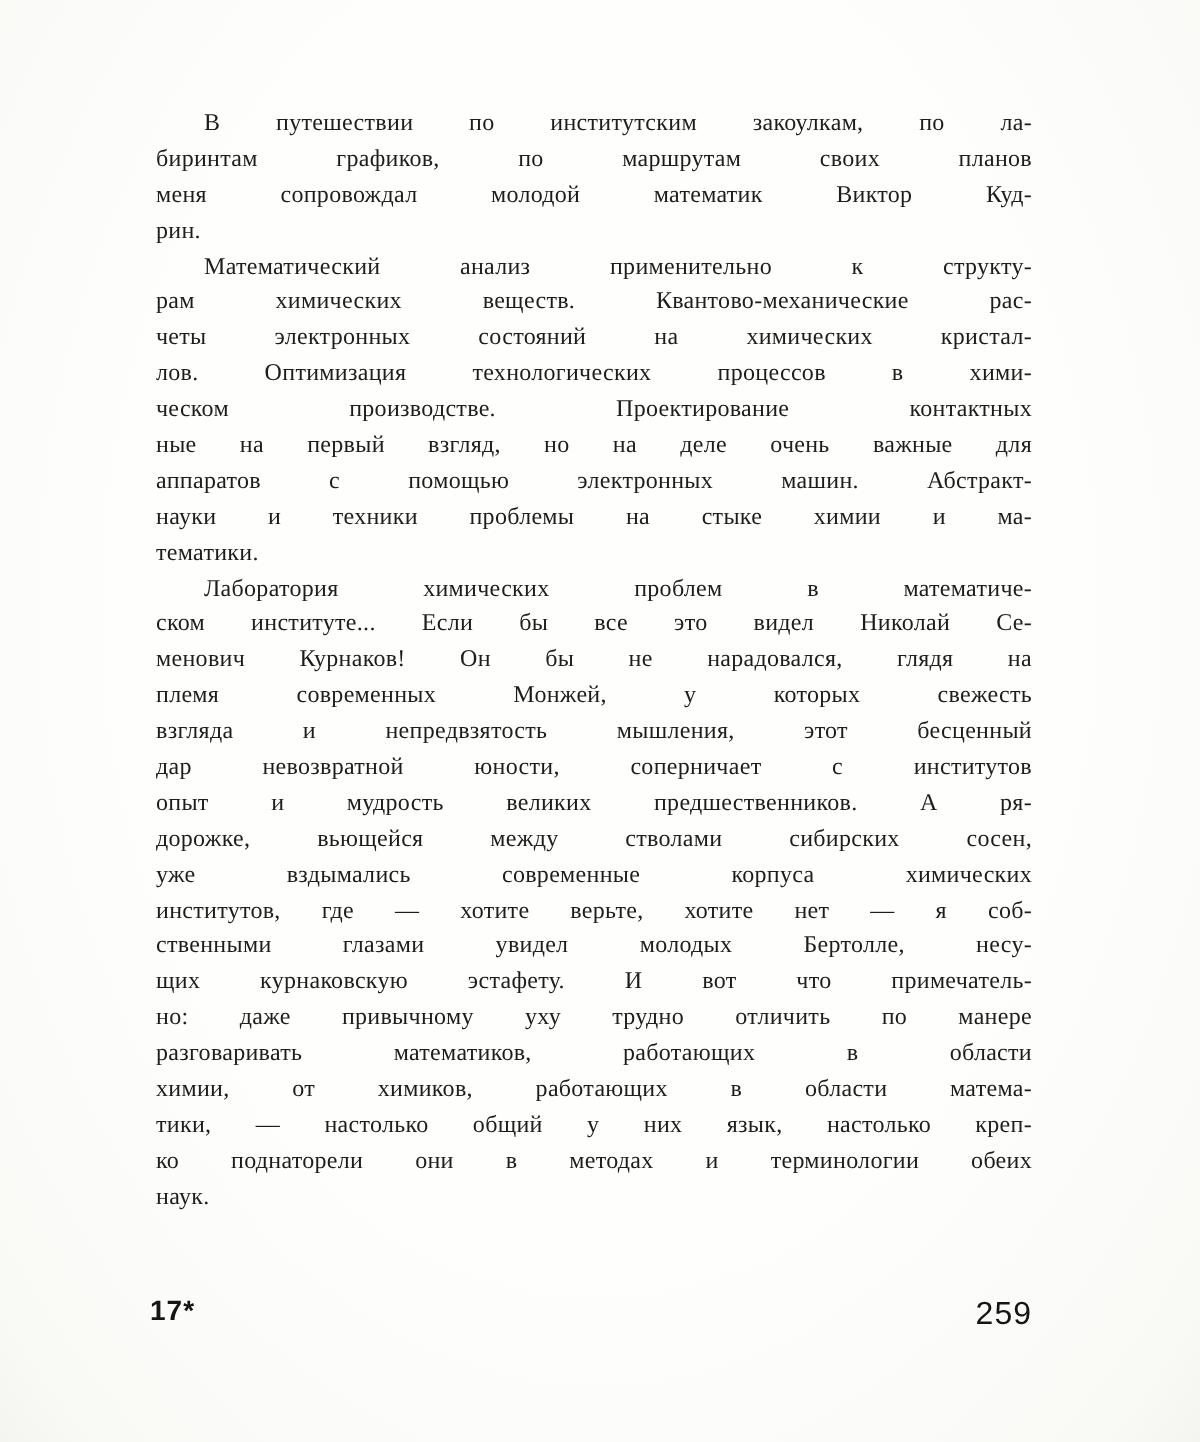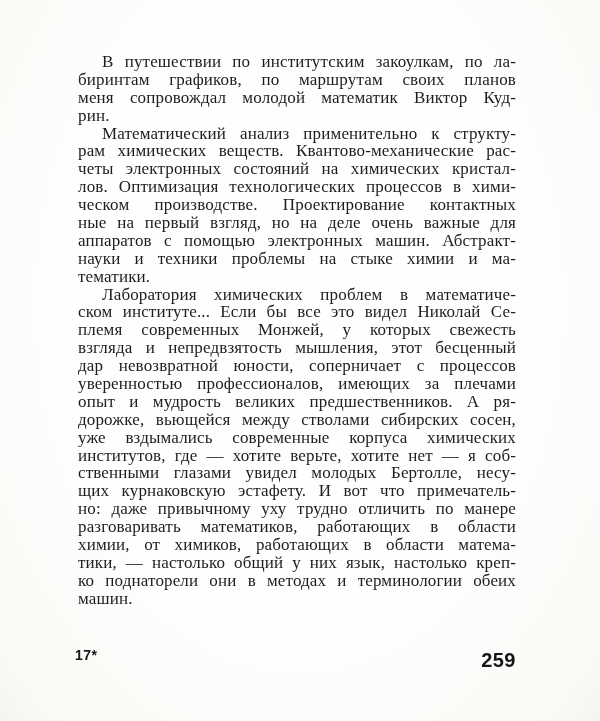--- a/index.html
+++ b/index.html
@@ -14,21 +14,21 @@
     width: 600px;
     height: 721px;
     background: radial-gradient(ellipse at 50% 42%, #fefefd 55%, #f9f9f6 92%, #f4f4f1 100%);
     overflow: hidden;
   }
   .text-block {
     position: absolute;
     left: 78px;
     top: 53px;
     width: 438px;
-    font-size: 17px;
+    font-size: 12px;
     line-height: 17.9px;
     color: #1d1d1d;
     letter-spacing: 0.15px;
   }
   .paragraph { margin: 0; }
   .line {
     text-align: justify;
     text-align-last: justify;
     text-justify: inter-word;
     white-space: normal;
@@ -51,22 +51,22 @@
     left: 75px;
     top: 2px;
     font-size: 14px;
     font-weight: bold;
     letter-spacing: 0.5px;
   }
   .pagenum {
     position: absolute;
     right: 84px;
     top: 4px;
-    font-size: 20px;
-    font-weight: bold;
+    font-size: 16px;
+    font-weight: normal;
     letter-spacing: 0.5px;
   }
 </style>
 </head>
 <body>
 
 <div class="page">
   <div class="text-block" id="text-block">
       <div class="paragraph">
         <div class="line first">В путешествии по институтским закоулкам, по ла-</div>
@@ -81,35 +81,35 @@
         <div class="line">лов. Оптимизация технологических процессов в хими-</div>
         <div class="line">ческом производстве. Проектирование контактных</div>
         <div class="line">ные на первый взгляд, но на деле очень важные для</div>
         <div class="line">аппаратов с помощью электронных машин. Абстракт-</div>
         <div class="line">науки и техники проблемы на стыке химии и ма-</div>
         <div class="line last">тематики.</div>
       </div>
       <div class="paragraph">
         <div class="line first">Лаборатория химических проблем в математиче-</div>
         <div class="line">ском институте... Если бы все это видел Николай Се-</div>
+        <div class="line">менович Курнаков! Он бы не нарадовался, глядя на</div>
         <div class="line">племя современных Монжей, у которых свежесть</div>
         <div class="line">взгляда и непредвзятость мышления, этот бесценный</div>
-        <div class="line">дар невозвратной юности, соперничает с процессов</div>
-        <div class="line">уверенностью профессионалов, имеющих за плечами</div>
+        <div class="line">дар невозвратной юности, соперничает с институтов</div>
         <div class="line">опыт и мудрость великих предшественников. А ря-</div>
         <div class="line">дорожке, вьющейся между стволами сибирских сосен,</div>
         <div class="line">уже вздымались современные корпуса химических</div>
         <div class="line">институтов, где — хотите верьте, хотите нет — я соб-</div>
         <div class="line">ственными глазами увидел молодых Бертолле, несу-</div>
         <div class="line">щих курнаковскую эстафету. И вот что примечатель-</div>
         <div class="line">но: даже привычному уху трудно отличить по манере</div>
         <div class="line">разговаривать математиков, работающих в области</div>
         <div class="line">химии, от химиков, работающих в области матема-</div>
         <div class="line">тики, — настолько общий у них язык, настолько креп-</div>
         <div class="line">ко поднаторели они в методах и терминологии обеих</div>
-        <div class="line last">машин.</div>
+        <div class="line last">наук.</div>
       </div>
     </div>
   <div class="footer">
     <span class="sig">17*</span>
     <span class="pagenum">259</span>
   </div>
 </div>
 
 </body></html>

